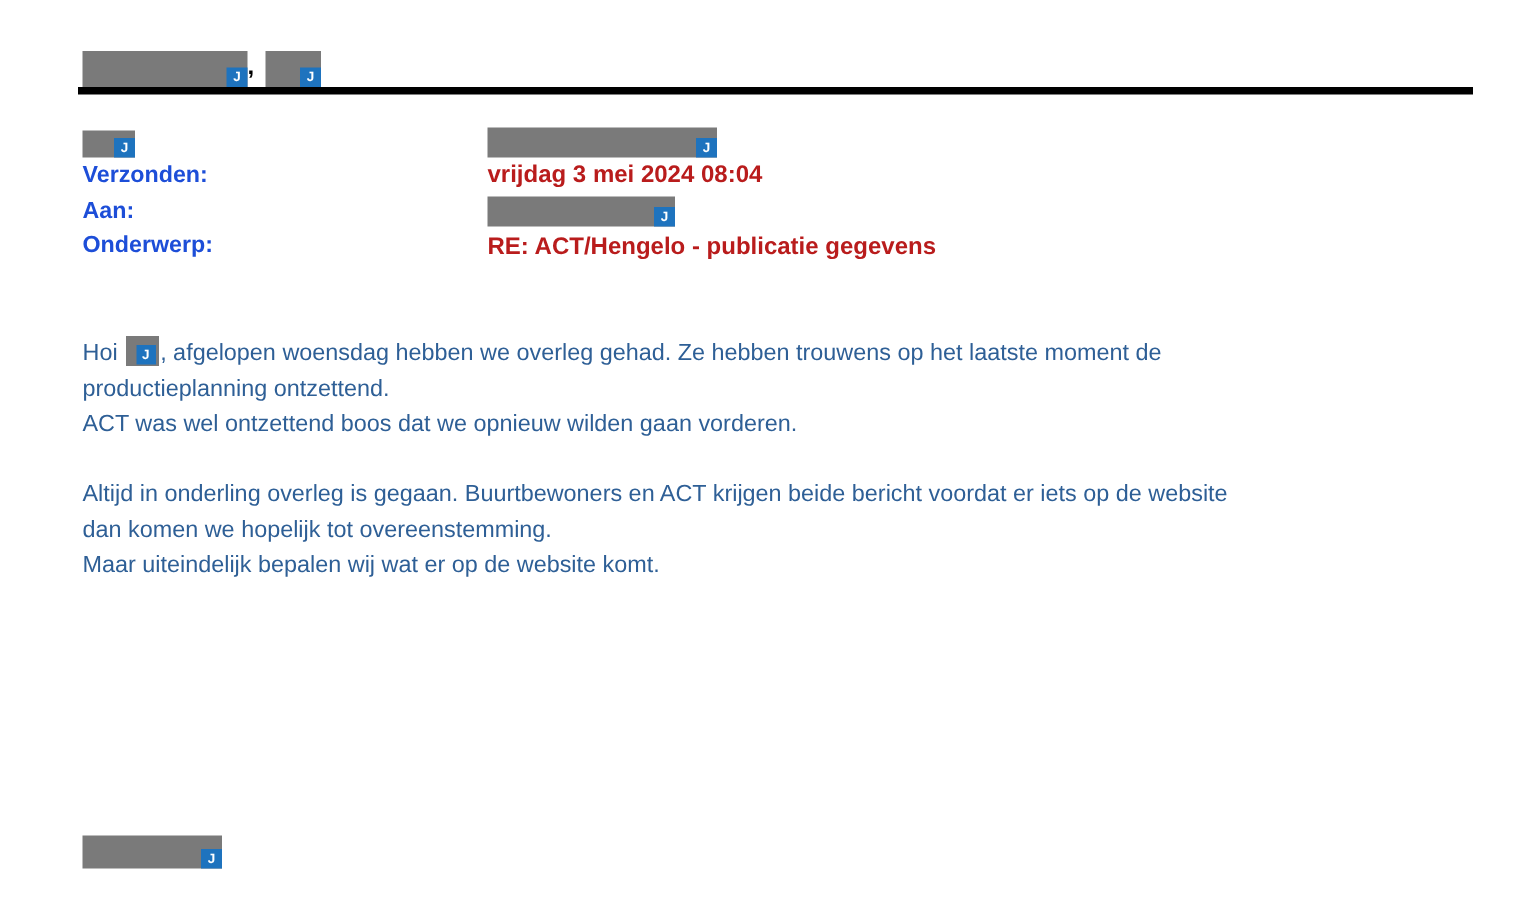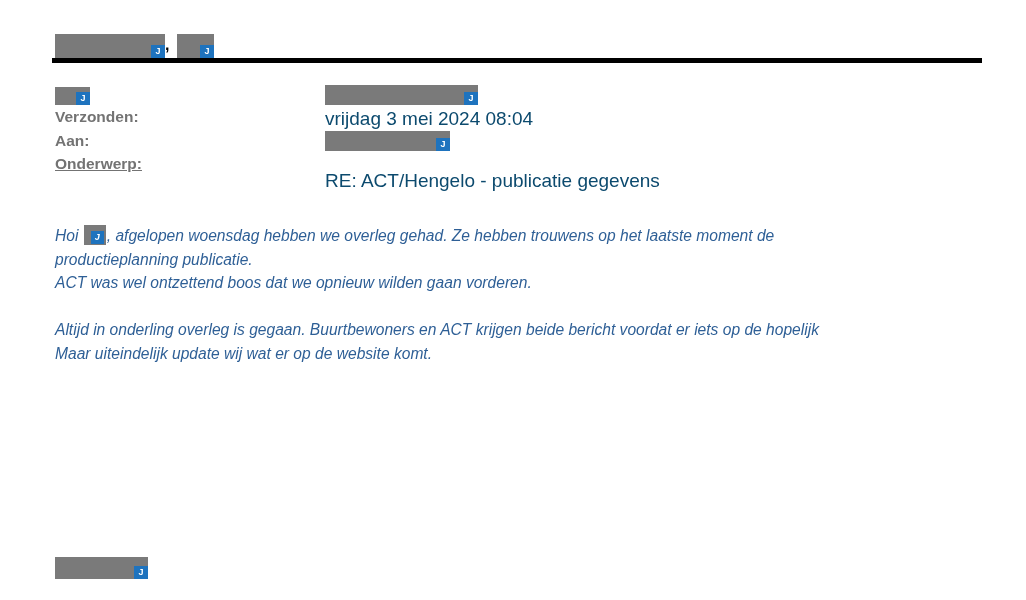--- a/index.html
+++ b/index.html
@@ -1,24 +1,24 @@
 <!DOCTYPE html>
 <html><head>
 <meta charset="utf-8">
 <style>
   html, body { margin:0; padding:0; background:#ffffff; }
   body { width:1026px; height:600px; position:relative; overflow:hidden; font-family:"DejaVu Sans", "Liberation Sans", sans-serif; }
   .redact { position:absolute; background:#7a7a7a; }
   .redact .tag { position:absolute; right:0; bottom:0; width:14px; height:13px; background:#1e73be; color:#ffffff; font-family:"Liberation Sans", sans-serif; font-weight:bold; font-size:9px; line-height:13px; text-align:center; }
   .rule { position:absolute; left:52px; top:58px; width:930px; height:5px; background:#000; }
   .comma { position:absolute; left:165px; top:36px; font-size:16px; font-weight:bold; color:#000; font-family:"Liberation Sans", sans-serif; }
-  .hdr-label { position:absolute; left:55px; font-family:"Liberation Sans", sans-serif; font-weight:bold; font-size:15.5px; color:#737373; }
-  .hdr-value { position:absolute; left:325px; font-family:"Liberation Sans", sans-serif; font-size:19px; color:#0c4a6e; }
+  .hdr-label { position:absolute; left:55px; font-family:"Liberation Sans", sans-serif; font-weight:bold; font-size:15.5px; color:#1d4ed8; }
+  .hdr-value { position:absolute; left:325px; font-family:"Liberation Sans", sans-serif; font-size:16px; color:#b91c1c;font-weight:bold; }
   .body-text { position:absolute; left:55px; width:930px; font-family:"Liberation Sans", sans-serif; font-size:15.6px; color:#2e5f96; line-height:23.5px; }
-  .line { display:block; white-space:nowrap;font-style:italic; }
+  .line { display:block; white-space:nowrap; }
   .inline-redact { display:inline-block; position:relative; width:22px; height:20px; background:#7a7a7a; vertical-align:-4px; margin:0 1px; }
   .inline-redact .tag { position:absolute; right:2px; bottom:1px; width:13px; height:13px; background:#1e73be; color:#fff; font-size:9px; line-height:13px; font-weight:bold; text-align:center; }
 </style>
 </head>
 <body>
 
 <div class="redact" style="left:55px; top:34px; width:110px; height:24px;">
   <span class="tag">J</span>
 </div>
 <span class="comma">,</span>
@@ -35,27 +35,28 @@
 </div>
 
 <div class="hdr-label" style="top:108px;">Verzonden:</div>
 <div class="hdr-value" style="top:108px;">vrijdag 3 mei 2024 08:04</div>
 
 <div class="hdr-label" style="top:132px;text-align:right;">Aan:</div>
 <div class="redact" style="left:325px; top:131px; width:125px; height:20px;">
   <span class="tag">J</span>
 </div>
 
-<div class="hdr-label" style="top:155px;text-decoration:underline;">Onderwerp:</div>
-<div class="hdr-value" style="top:170px;">RE: ACT/Hengelo - publicatie gegevens</div>
+<div class="hdr-label" style="top:155px;">Onderwerp:</div>
+<div class="hdr-value" style="top:156px;">RE: ACT/Hengelo - publicatie gegevens</div>
 
 <div class="body-text" style="top:224px;">
   <span class="line"><span>Hoi</span> <span class="inline-redact"><span class="tag">J</span></span><span>, afgelopen woensdag hebben we overleg gehad. Ze hebben trouwens op het laatste moment de</span></span>
-  <span class="line">productieplanning publicatie.</span>
+  <span class="line">productieplanning ontzettend.</span>
   <span class="line">ACT was wel ontzettend boos dat we opnieuw wilden gaan vorderen.</span>
   <span class="line">&nbsp;</span>
-  <span class="line">Altijd in onderling overleg is gegaan. Buurtbewoners en ACT krijgen beide bericht voordat er iets op de hopelijk</span>
-  <span class="line">Maar uiteindelijk update wij wat er op de website komt.</span>
+  <span class="line">Altijd in onderling overleg is gegaan. Buurtbewoners en ACT krijgen beide bericht voordat er iets op de website</span>
+  <span class="line">dan komen we hopelijk tot overeenstemming.</span>
+  <span class="line">Maar uiteindelijk bepalen wij wat er op de website komt.</span>
 </div>
 
 <div class="redact" style="left:55px; top:557px; width:93px; height:22px;">
   <span class="tag">J</span>
 </div>
 
 </body></html>

